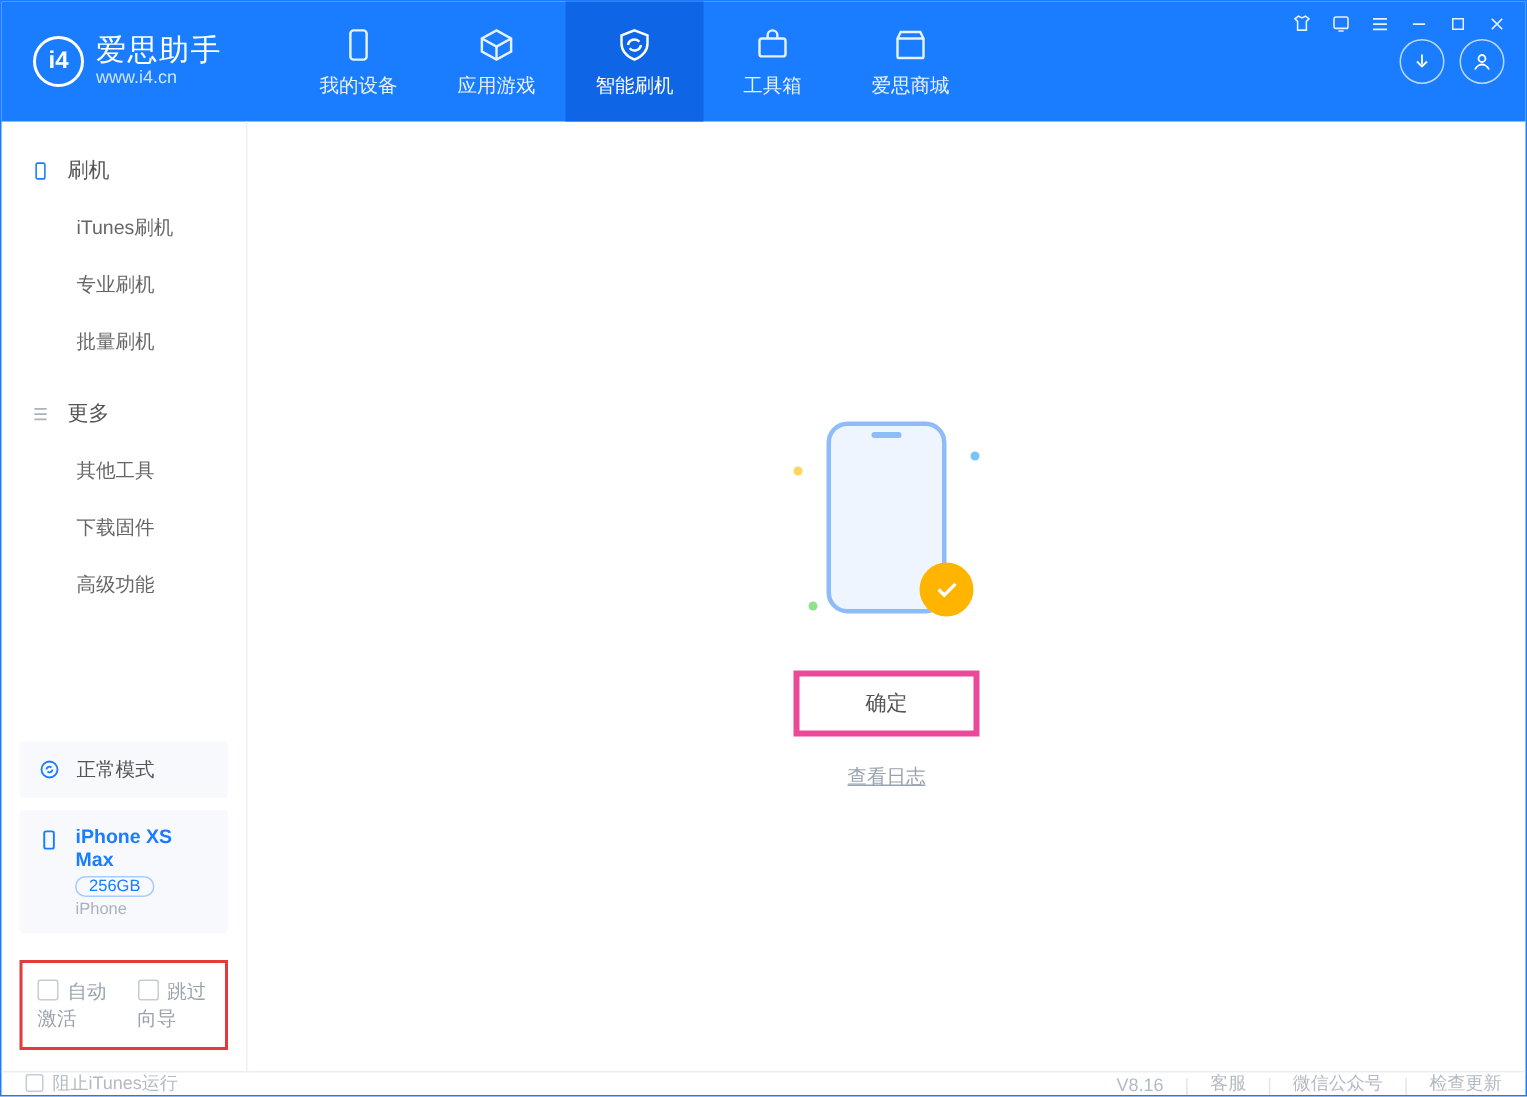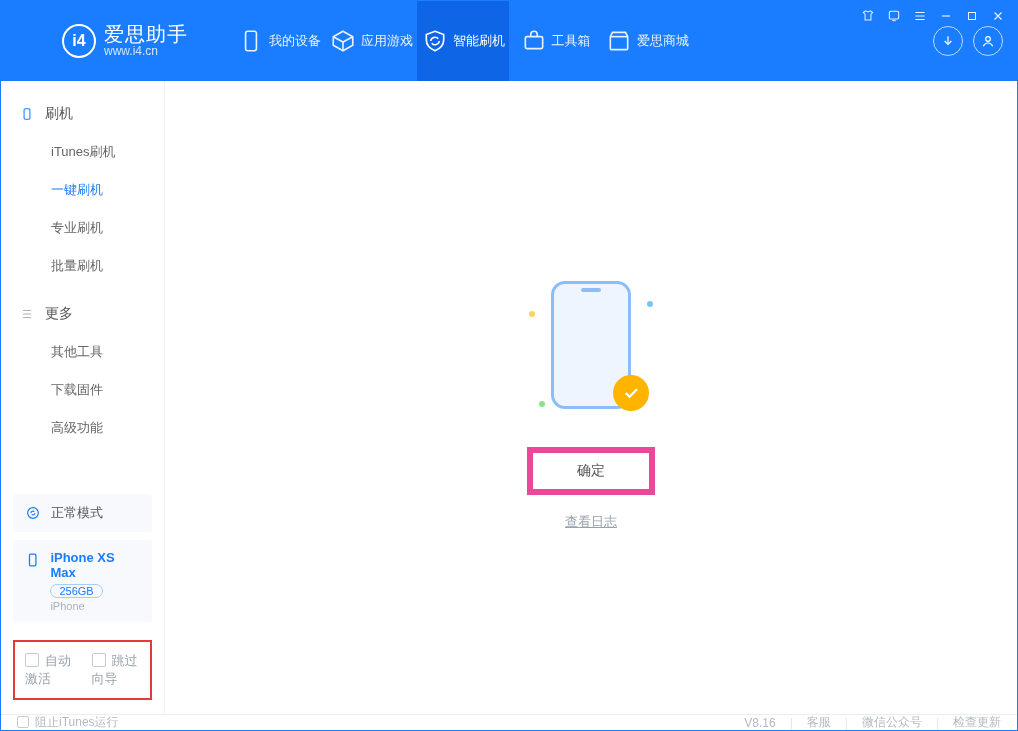--- a/index.html
+++ b/index.html
@@ -22,38 +22,37 @@
   .header {
     height: 80px;
     background: #1a7cff;
     display: flex; align-items: stretch;
     color: #fff;
   }
   .logo-area {
     width: 192px;
     display: flex; align-items: center;
     padding-left: 21px;
-    margin-left: 40px;
   }
   .logo-badge {
     width: 34px; height: 34px;
     border-radius: 50%;
     border: 2px solid #fff;
     display: flex; align-items: center; justify-content: center;
     font-weight: bold; font-size: 16px;
     margin-right: 8px;
   }
   .logo-text { display: flex; flex-direction: column; line-height: 1.1; }
   .logo-title { font-size: 20px; font-weight: 500; letter-spacing: 1px; }
   .logo-sub   { font-size: 12px; color: #cfe4ff; }
 
   .nav-tabs { display: flex; }
   .nav-tab {
     width: 92px;
-    display: flex; flex-direction: row; align-items: center; justify-content: center;
+    display: flex; flex-direction: column; align-items: center; justify-content: center;
     gap: 4px;
     font-size: 13px;
     color: #e7f1ff;
     cursor: pointer;
   }
   .nav-tab.active { background: #0e66e6; color: #fff; }
   .nav-tab svg { width: 26px; height: 26px; fill: none; stroke: currentColor; stroke-width: 1.5; }
   .nav-tab-icon { width: 28px; height: 28px; display:flex;align-items:center;justify-content:center; }
 
   .header-right {
@@ -160,21 +159,21 @@
     display:flex;align-items:center;justify-content:center;
   }
   .check-badge svg{width:18px;height:18px;stroke:#fff;stroke-width:3;fill:none;}
   .sparkle { position:absolute; width:6px;height:6px;border-radius:50%; }
   .sp1{ left:-2px; top:30px; background:#ffd55b; }
   .sp2{ right:-2px; top:20px; background:#77c4ff; }
   .sp3{ left:8px; bottom:14px; background:#8ee28e; }
 
   .success-msg { font-size:18px; color:#343a40; margin-bottom:30px; }
   .ok-btn {
-    background:#fff; border:6px solid #ec4899; color:#555;
+    background:#fff; border:4px solid #ec4899; color:#555;
     padding: 9px 44px; font-size:14px; cursor:pointer;
     margin-bottom:18px;
   }
   .view-log { color:#9aa3ad; text-decoration:underline; font-size:13px; cursor:pointer; }
 
   
   .statusbar {
     height: 16px;
     border-top: 1px solid #eaeef2;
     display:flex; align-items:center; padding:0 16px;
@@ -303,21 +302,20 @@
 
       <div class="side-group-header">
         <span class="sg-icon">
             <svg viewBox="0 0 24 24" width="14" height="14" fill="none" stroke="#1a7cff" stroke-width="1.8">
               <rect x="7" y="3" width="10" height="18" rx="2"></rect>
             </svg>
           </span>
         <span>刷机</span>
       </div>
       <div class="side-item">iTunes刷机</div>
-      <div class="side-item active">一键刷机</div>
       <div class="side-item">专业刷机</div>
       <div class="side-item">批量刷机</div>
 
       <div class="side-group-header" style="margin-top:10px;">
         <span class="sg-icon">
             <svg viewBox="0 0 24 24" width="14" height="14" fill="none" stroke="#a9b2bd" stroke-width="2">
               <path d="M5 6h14M5 12h14M5 18h14"></path>
             </svg>
           </span>
         <span>更多</span>

